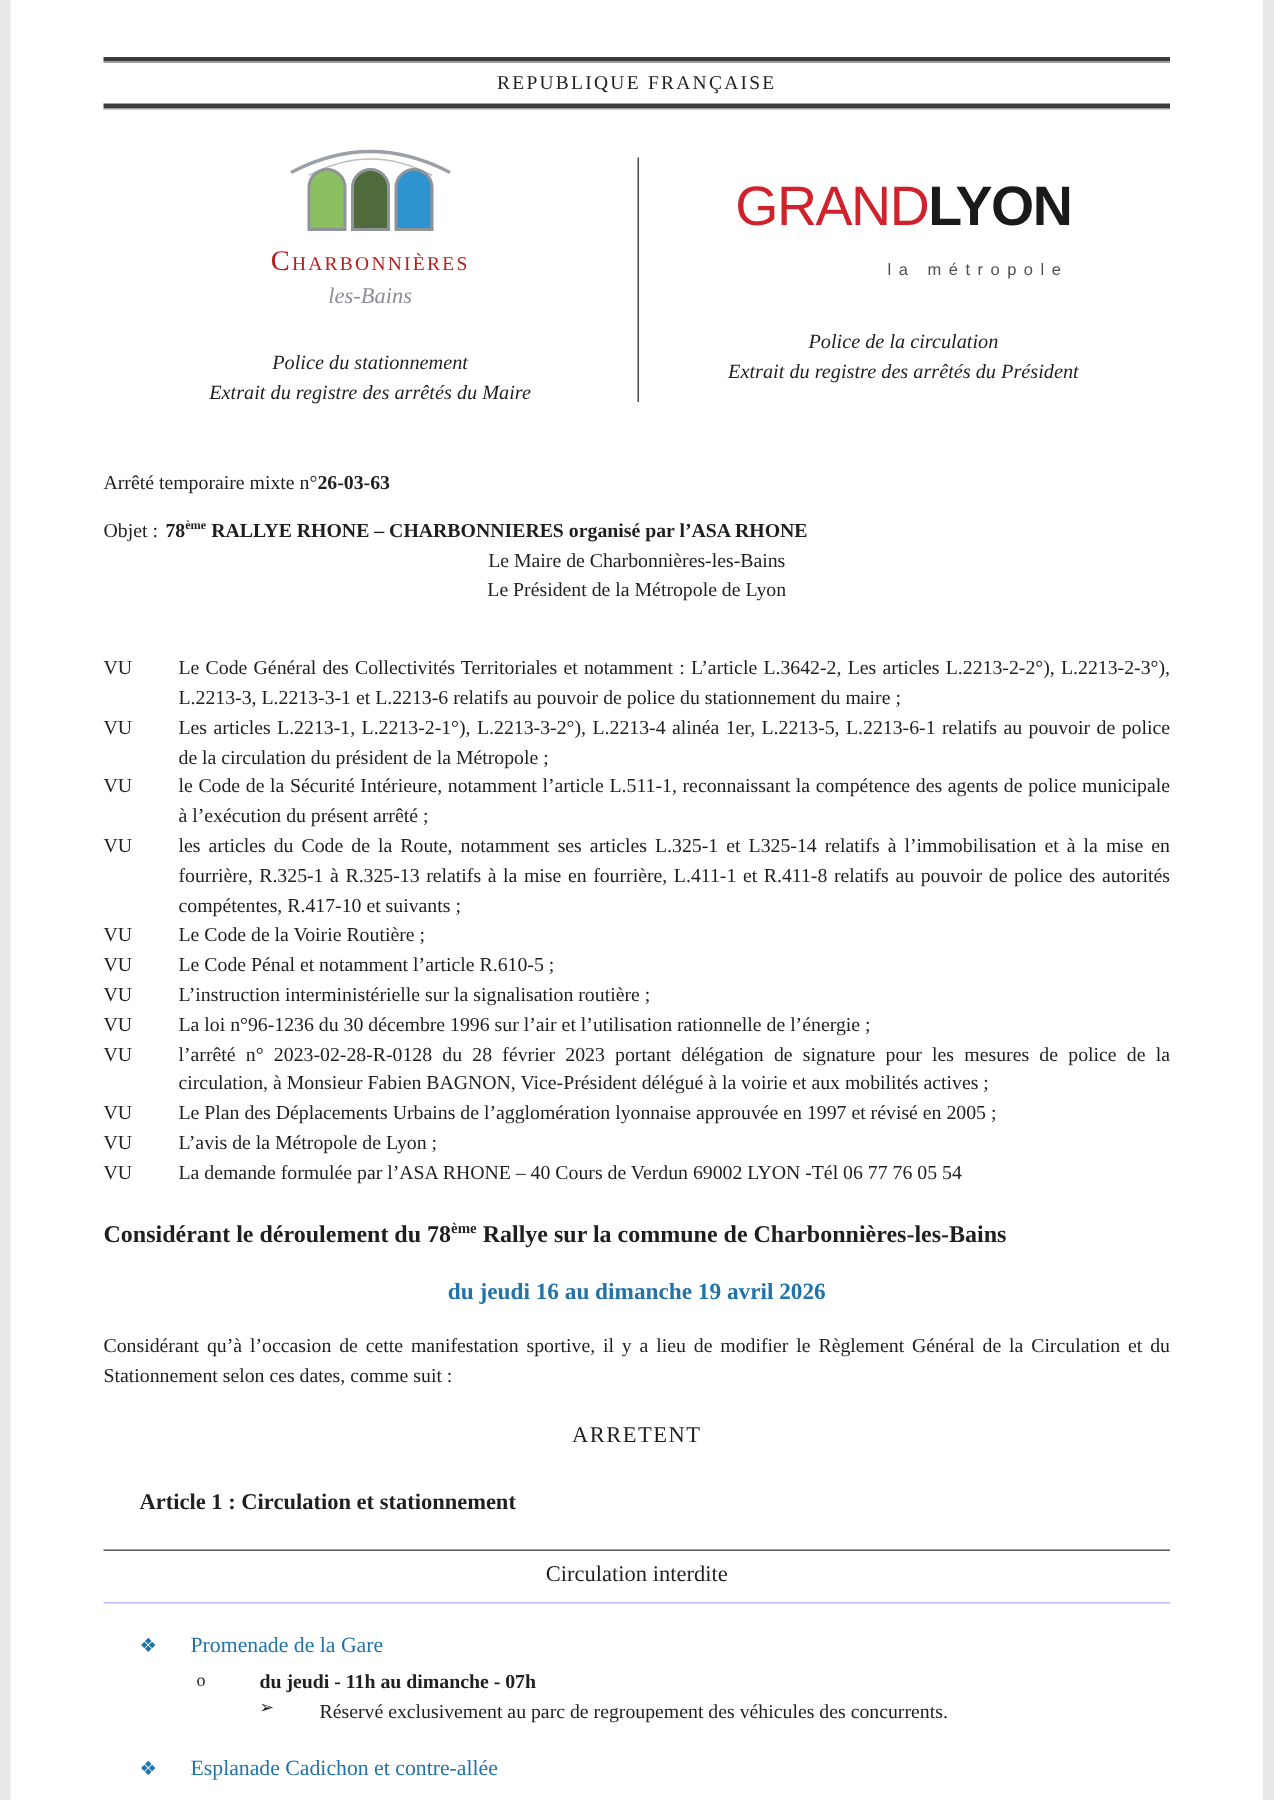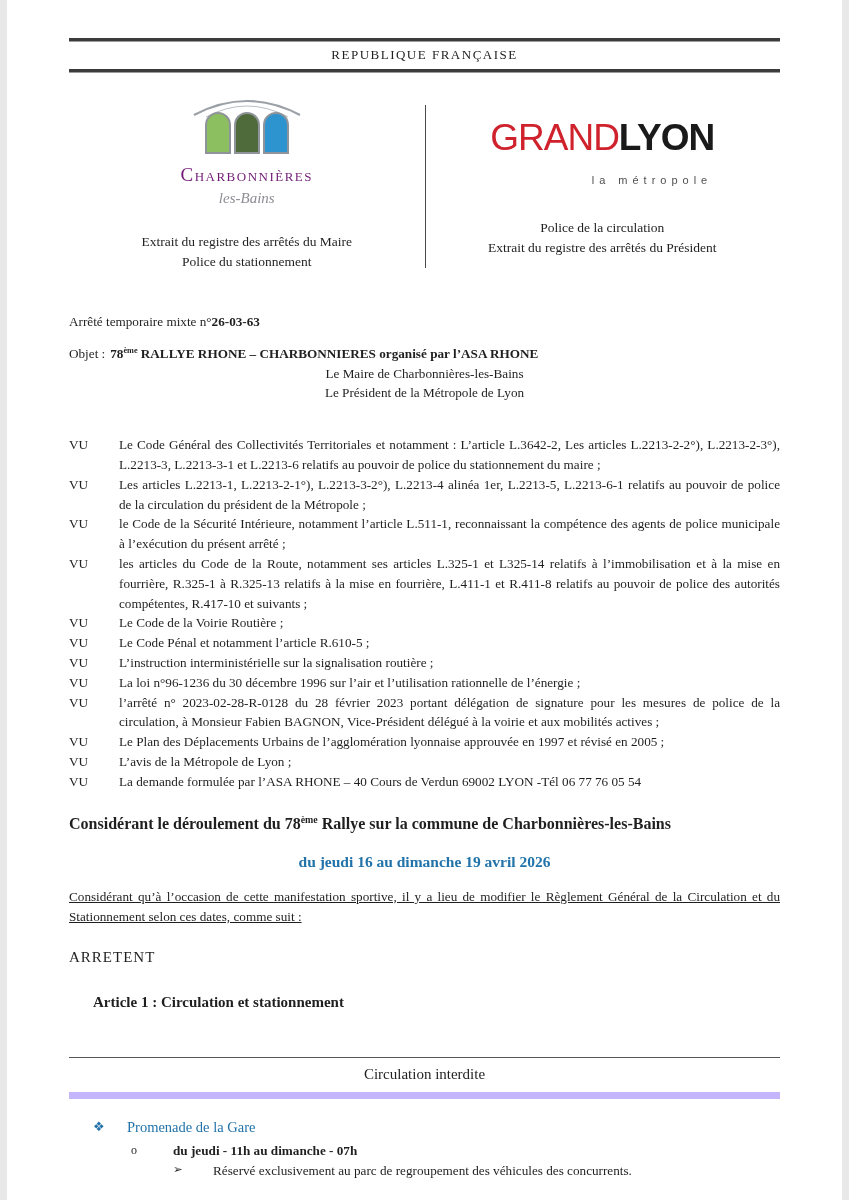--- a/index.html
+++ b/index.html
@@ -21,49 +21,49 @@
     display:flex;flex-direction:column;overflow:hidden;position:relative;
   }
   
   .rule{height:1px;border-top:3px solid #3c3c3c;border-bottom:1px solid #9c9c9c;}
   .band-title{text-align:center;letter-spacing:1.5px;font-size:13px;padding:3px 0 4px 0;}
   
   .logo-row{display:flex;margin-top:20px;position:relative;}
   .logo-col{flex:1;display:flex;flex-direction:column;align-items:center;}
   .v-divider{position:absolute;left:50%;top:12px;bottom:4px;width:1px;background:#4a4a4a;}
   .charb-logo{display:flex;flex-direction:column;align-items:center;}
-  .charb-name{font-variant:small-caps;letter-spacing:1.5px;font-size:19px;color:#701a75;margin-top:2px;}
+  .charb-name{font-variant:small-caps;letter-spacing:1.5px;font-size:19px;color:#b91c1c;margin-top:2px;}
   .charb-script{font-style:italic;font-size:15px;color:#8d8d95;margin-top:-2px;}
   .gl-logo{margin-top:26px;display:flex;flex-direction:column;align-items:center;}
   .gl-word{font-family:"Liberation Sans","DejaVu Sans",sans-serif;font-size:37px;line-height:1;letter-spacing:-1px;white-space:nowrap;}
   .gl-grand{color:var(--logo-red);font-weight:400;}
   .gl-lyon{color:#1a1a1a;font-weight:800;}
   .gl-tagline{font-family:"Liberation Sans","DejaVu Sans",sans-serif;font-size:11px;letter-spacing:5px;color:#4f4f4f;align-self:flex-end;margin-top:16px;margin-right:2px;}
-  .logo-caption{text-align:center;margin-top:22px;font-size:13.5px;}
+  .logo-caption{text-align:center;margin-top:22px;font-size:13.5px;font-style:italic;}
   .gl-caption{margin-top:30px;}
   
   .ref-line{margin-top:40px;}
   .objet-line{margin-top:12px;}
   .objet-label{margin-right:5px;}
   b,.bold{font-weight:bold;}
   sup{font-size:.62em;vertical-align:super;line-height:0;}
   .authorities{text-align:center;}
   
   .vu-list{margin-top:32px;}
   .vu-row{display:flex;}
   .vu-label{width:50px;flex:0 0 50px;}
   .vu-text{flex:1;text-align:justify;}
   
   .consid-bold{margin-top:20px;font-size:16px;font-weight:bold;}
   .date-line{margin-top:14px;text-align:center;font-size:15.5px;font-weight:bold;color:var(--accent-blue);}
-  .consid-par{margin-top:14px;text-align:justify;text-decoration:underline;}
-  .arretent{margin-top:20px;text-align:left;font-size:15px;letter-spacing:1px;}
+  .consid-par{margin-top:14px;text-align:justify;}
+  .arretent{margin-top:20px;text-align:center;font-size:15px;letter-spacing:1px;}
   .article-title{margin-top:22px;font-size:15px;font-weight:bold;margin-left:24px;}
   
-  .section-box{margin-top:44px;border-top:1px solid #555;border-bottom:7px solid #c4b5fd;}
+  .section-box{margin-top:20px;border-top:1px solid #555;border-bottom:1px solid #c4b5fd;}
   .section-box-title{text-align:center;font-size:15px;padding:5px 0 6px 0;}
   
   .loc-block{margin-top:18px;}
   .loc-name{display:flex;margin-left:24px;color:var(--accent-blue);font-size:14.5px;}
   .loc-name .bullet{width:34px;flex:0 0 34px;font-size:13px;}
   .period{display:flex;margin-left:62px;font-weight:bold;margin-top:2px;}
   .period .bullet{width:42px;flex:0 0 42px;font-weight:normal;font-size:12px;}
   .detail{display:flex;margin-left:104px;margin-top:1px;}
   .detail .bullet{width:40px;flex:0 0 40px;font-size:11.5px;}
   .detail .txt{flex:1;text-align:justify;}
@@ -88,22 +88,22 @@
           <path d="M10 22 Q63 -6 116 22" fill="none" stroke="#9aa0a6" stroke-width="2.2"></path>
           <path d="M22 24 Q63 2 104 24" fill="none" stroke="#b9bec3" stroke-width="1"></path>
           <path d="M22 60 V32 A 12 12 0 0 1 46 32 V60 Z" fill="var(--arch-light-green)" stroke="var(--logo-gray)" stroke-width="2"></path>
           <path d="M51 60 V32 A 12 12 0 0 1 75 32 V60 Z" fill="var(--arch-dark-green)" stroke="var(--logo-gray)" stroke-width="2"></path>
           <path d="M80 60 V32 A 12 12 0 0 1 104 32 V60 Z" fill="var(--arch-blue)" stroke="var(--logo-gray)" stroke-width="2"></path>
         </svg>
         <div class="charb-name">Charbonnières</div>
         <div class="charb-script">les-Bains</div>
       </div>
       <div class="logo-caption">
+        <div>Police du stationnement</div>
         <div>Extrait du registre des arrêtés du Maire</div>
-        <div>Police du stationnement</div>
       </div>
     </div>
 
     <div class="logo-col">
       <div class="gl-logo">
         <div class="gl-word">
           <span class="gl-grand">GRAND</span><span class="gl-lyon">LYON</span>
         </div>
         <div class="gl-tagline">la métropole</div>
       </div>

